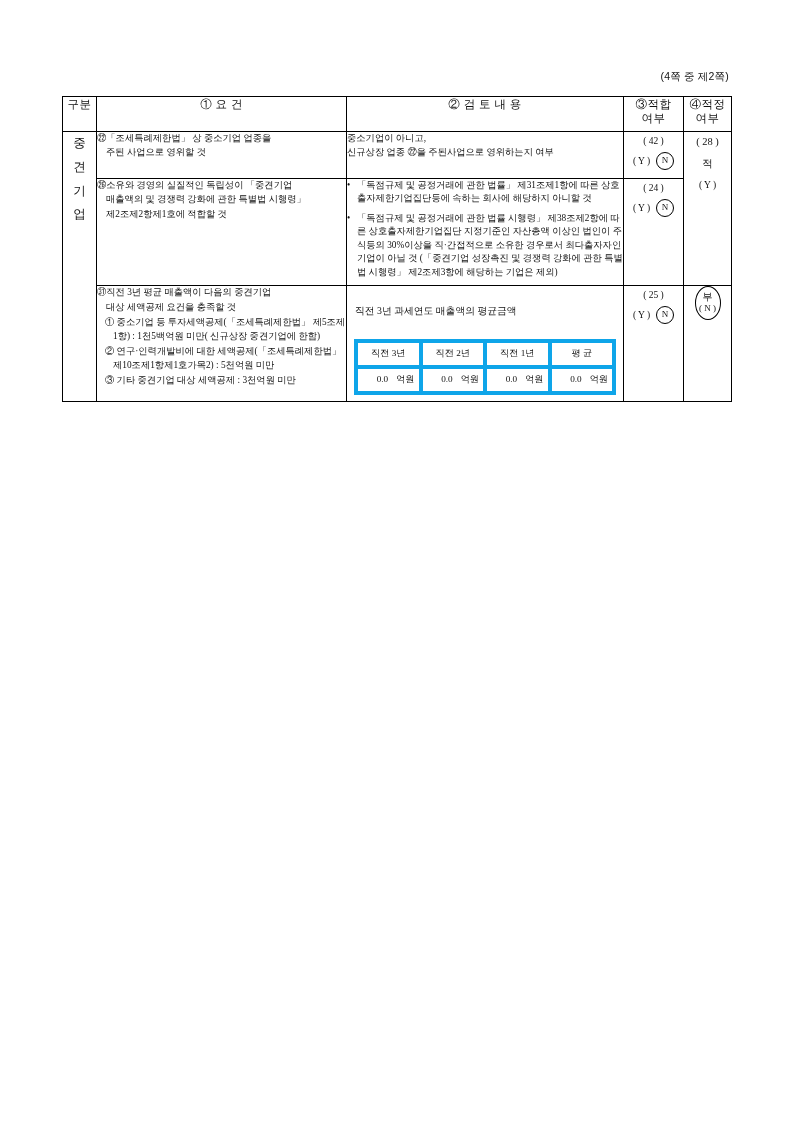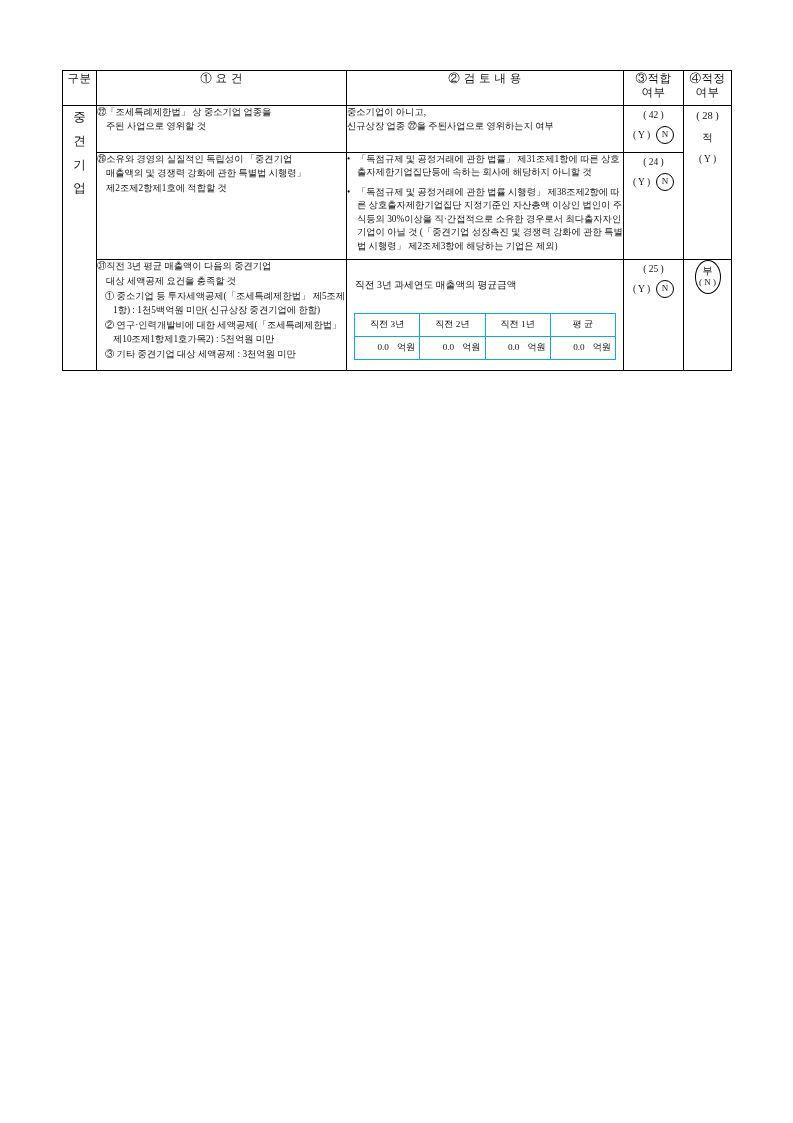--- a/index.html
+++ b/index.html
@@ -161,41 +161,42 @@
     font-size: 9.8px;
     margin: 18px 0 20px 8px;
   }
   table.sales {
     border-collapse: collapse;
     width: 262px;
     margin: 0 auto 6px auto;
     table-layout: fixed;
   }
   table.sales td {
-    border: 1px solid #0ea5e9;
+    border: 4px solid #0ea5e9;
     height: 22px;
     font-size: 9.2px;
     text-align: center;
     vertical-align: middle;
     padding: 0;
     margin-top: 27px;
   }
   table.sales td.val {
     text-align: right;
     padding-right: 4px;
     font-size: 9.2px;
   }
   table.sales td.val .num { margin-right: 8px; text-align: center; }
   .nowrap { white-space: nowrap; }
 </style>
 </head>
 <body>
 
 <div class="page">
 
+  <div class="page-marker">(4쪽 중 제2쪽)</div>
 
   <table class="form">
     <colgroup>
       <col class="c-gubun">
       <col class="c-req">
       <col class="c-rev">
       <col class="c-chk">
       <col class="c-fit">
     </colgroup>
 

